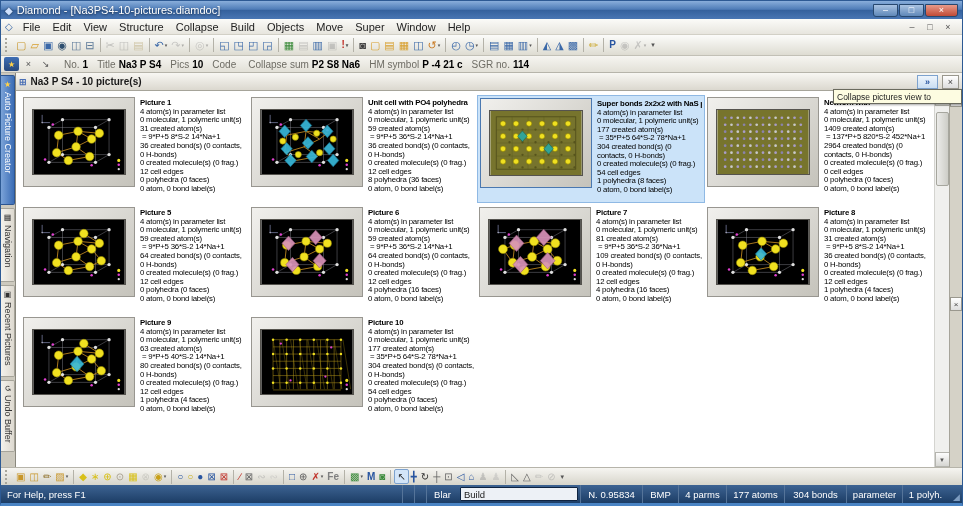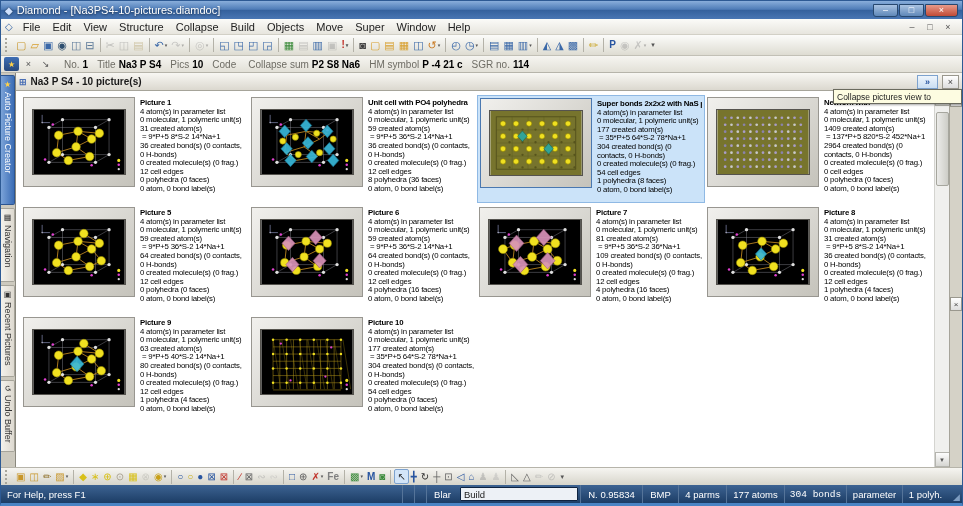--- a/index.html
+++ b/index.html
@@ -1283,20 +1283,20 @@
     <div class="status-left">For Help, press F1</div>
     <span id="status-panes" style="display:flex; align-items:stretch;">
         <span class="status-pane" style="width: 12px;"></span>
         <span class="status-pane" style="width: 12px;"></span>
         <span class="status-pane" style="width: 32px;">Blar</span>
         <span class="status-pane input" style="width: 118px;">Build</span>
         <span class="status-pane" style="width: 62px;">N. 0.95834</span>
         <span class="status-pane" style="width: 36px;">BMP</span>
         <span class="status-pane" style="width: 48px;">4 parms</span>
         <span class="status-pane" style="width: 58px;">177 atoms</span>
-        <span class="status-pane" style="width: 62px; font-family: Liberation Mono, monospace;">304 bonds</span>
+        <span class="status-pane" style="width: 62px;">304 bonds</span>
         <span class="status-pane" style="width: 56px;">parameter</span>
         <span class="status-pane" style="width: 46px;">1 polyh.</span>
       </span>
     <div class="status-grip">◢</div>
   </div>
 
 </div>
 
 </body></html>

